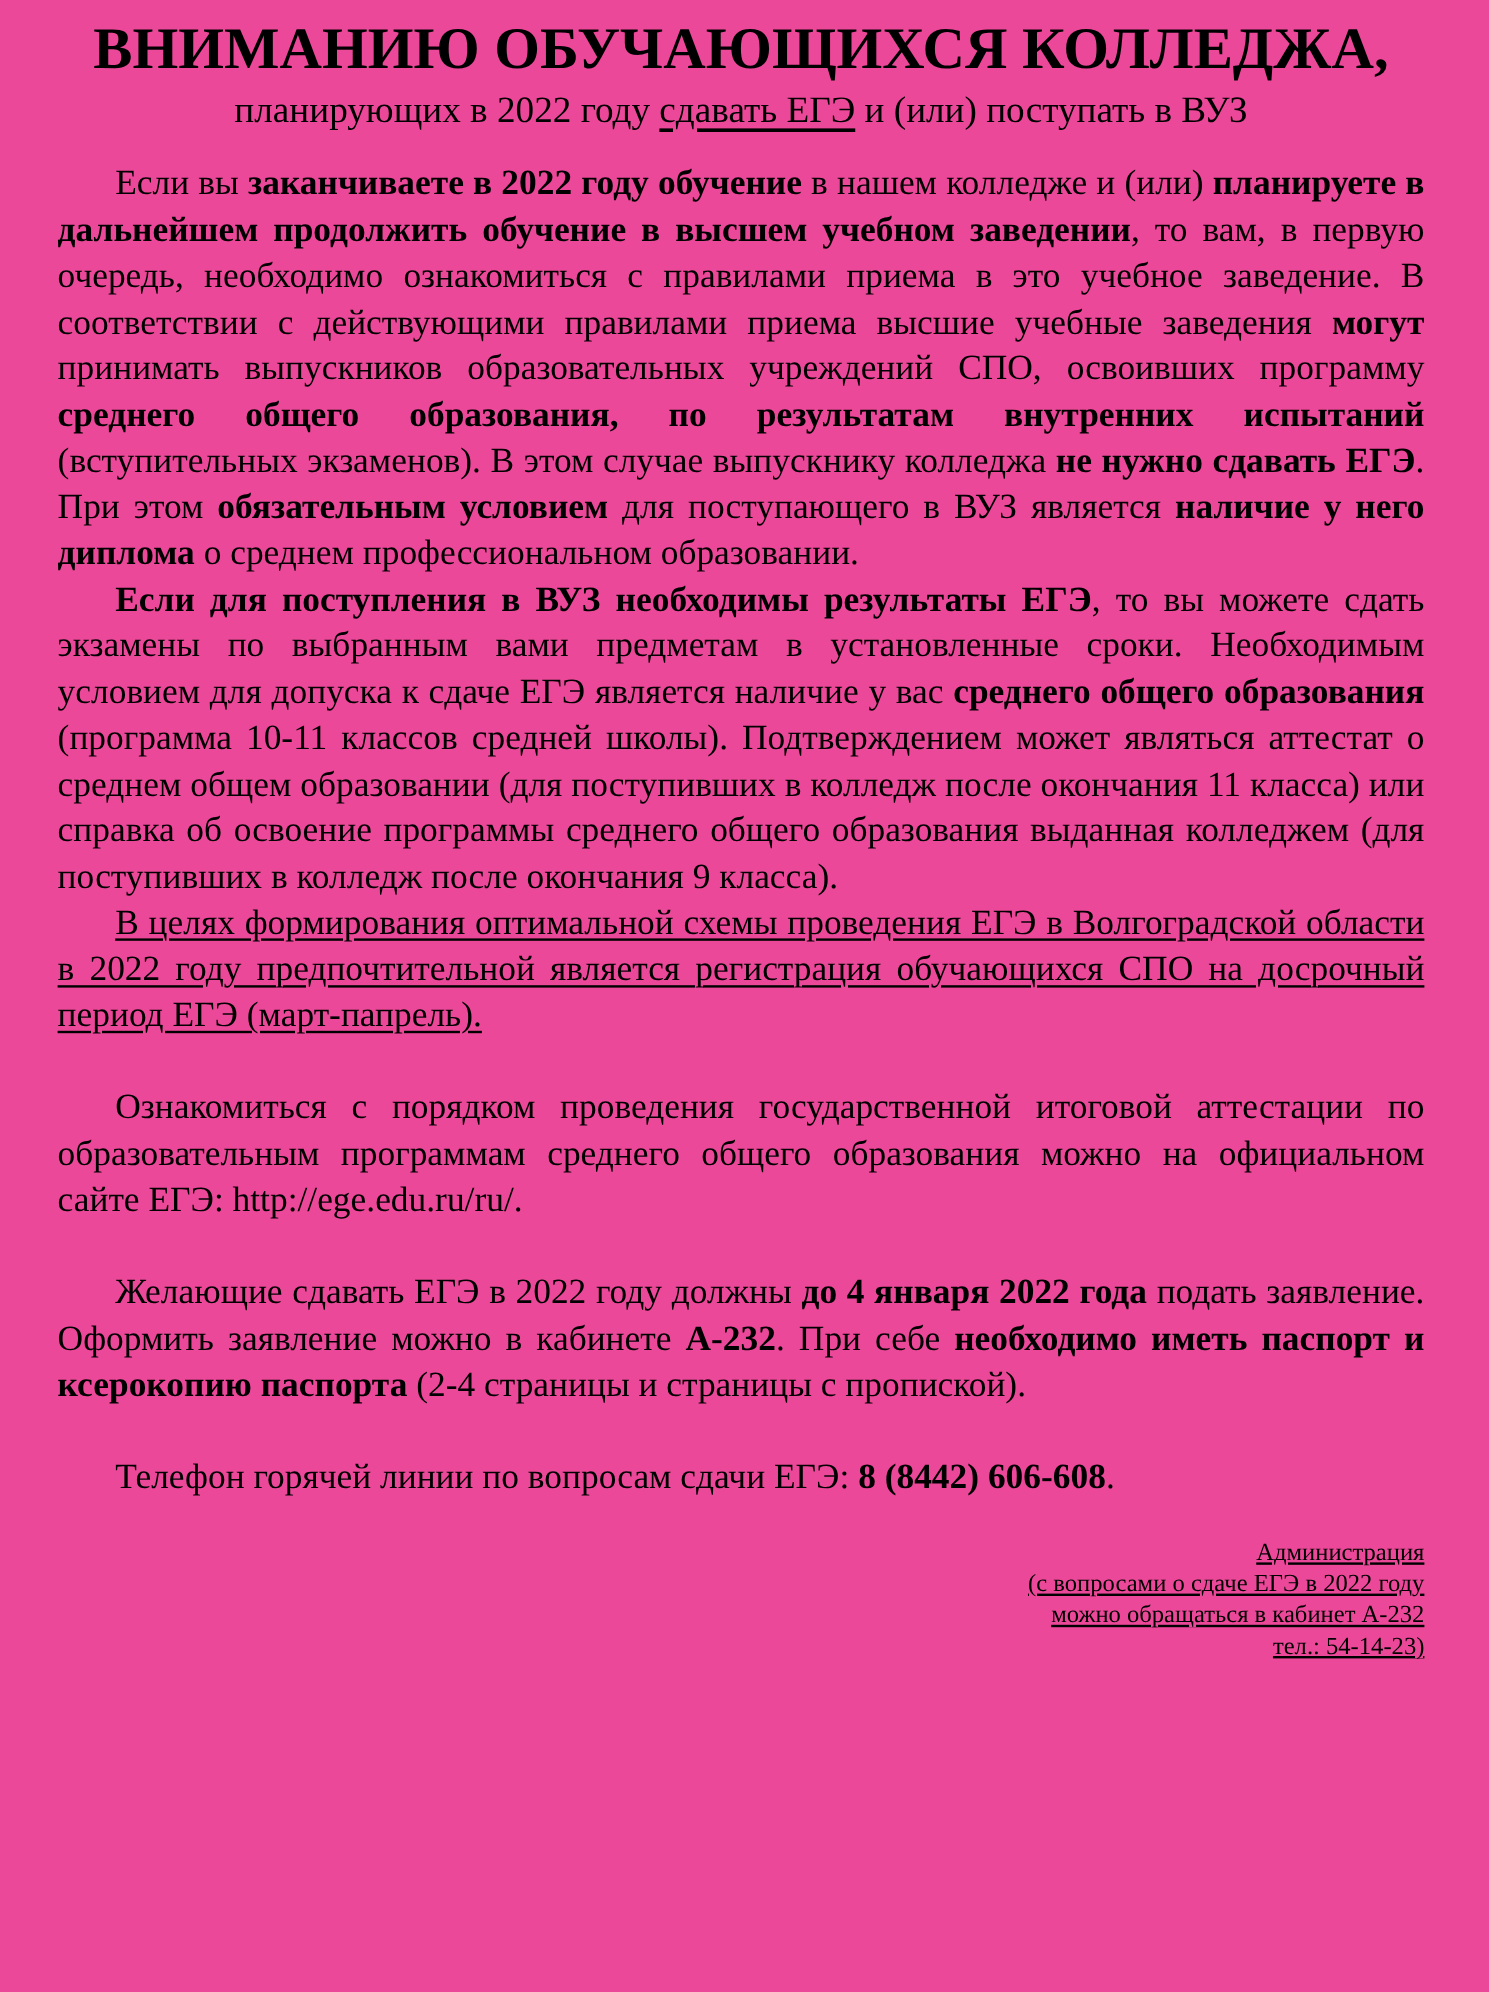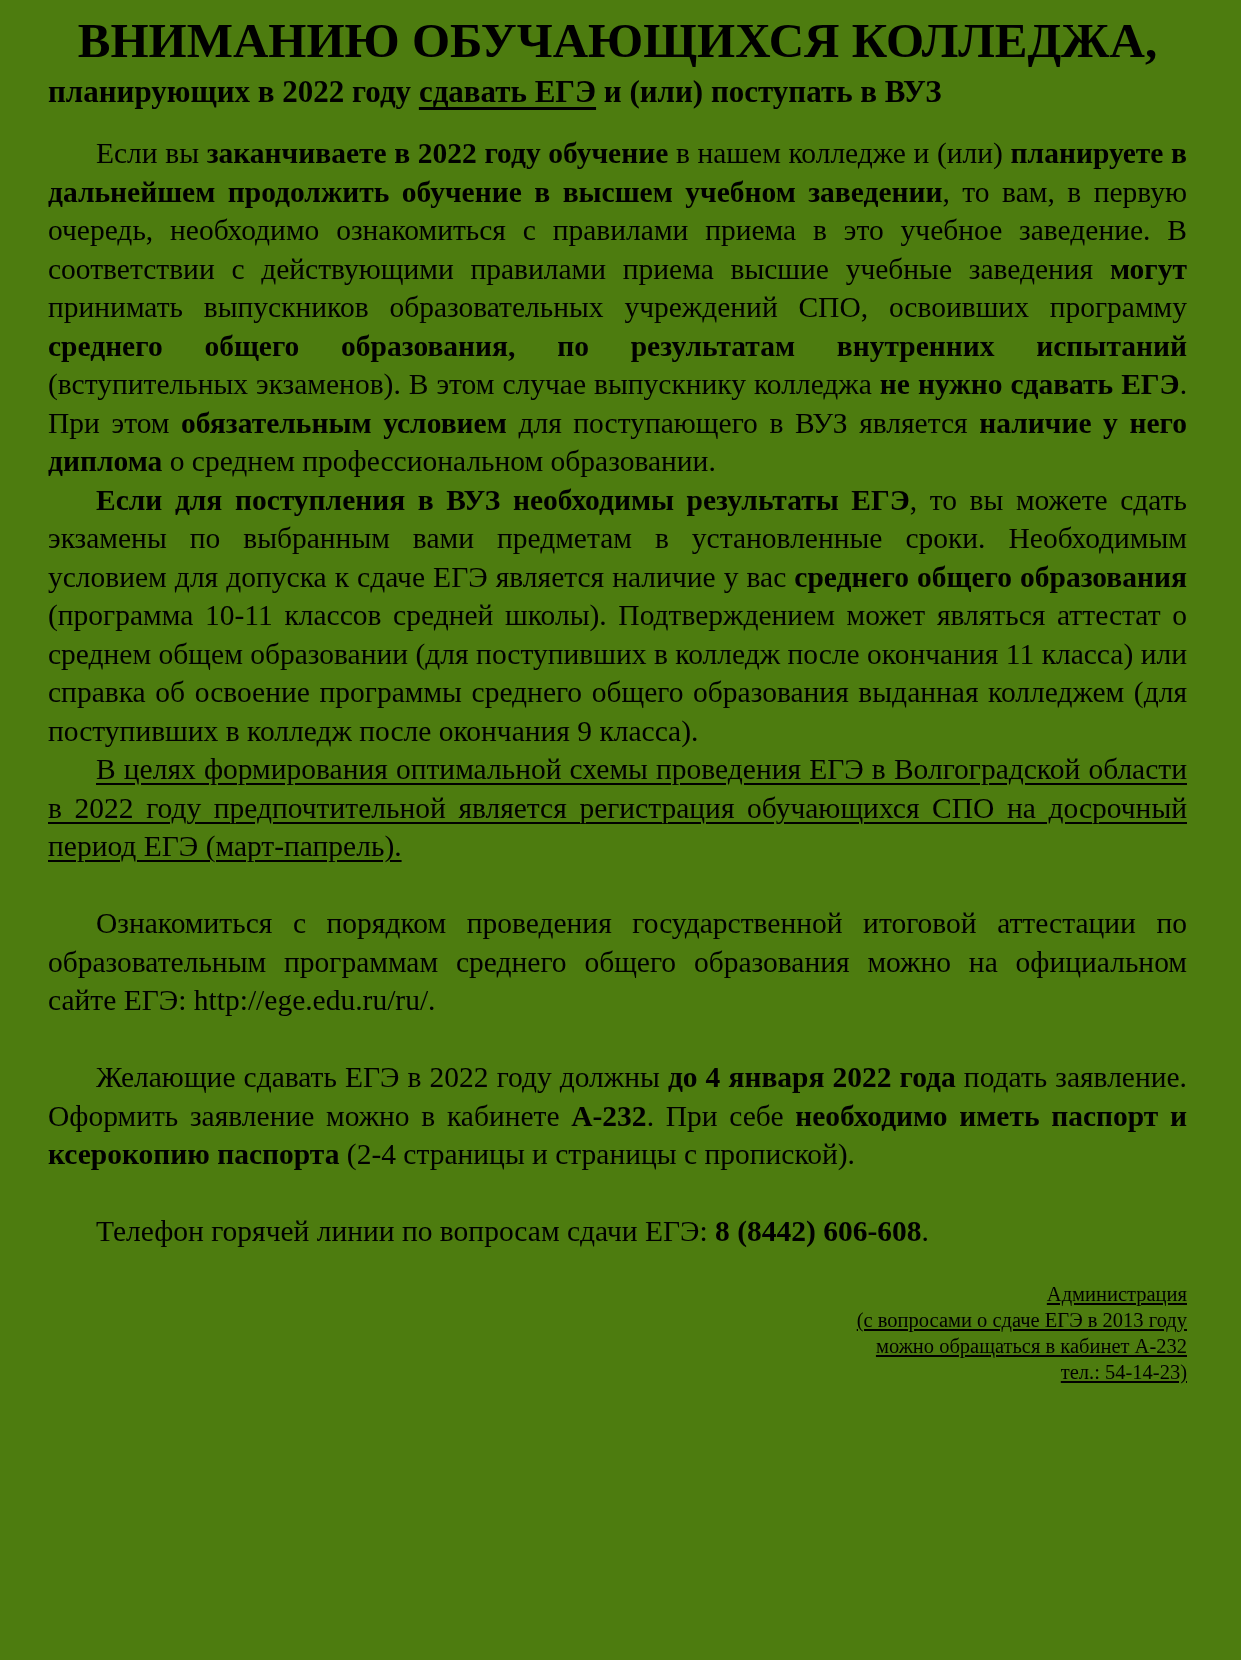--- a/index.html
+++ b/index.html
@@ -6,38 +6,39 @@
     margin: 0;
     padding: 0;
     background: #ffffff;
   }
   .page {
     position: relative;
     width: 1241px;
     height: 1660px;
     box-sizing: border-box;
     padding: 12px 54px 0 48px;
-    background: #4d7c0f;
+    background: #ec4899;
     color: #000000;
     font-family: "Liberation Serif", "DejaVu Serif", serif;
     overflow: hidden;
   }
   .title {
     margin: 0;
     font-size: 49px;
     line-height: 58px;
     font-weight: bold;
     text-align: center;
     letter-spacing: 0;
   }
   .subtitle {
     margin: 0;
     font-size: 31px;
     line-height: 44px;
-    font-weight: bold;
+    font-weight: normal;
+    text-align: center;
   }
   .subtitle .u {
     text-decoration: underline;
     text-decoration-thickness: 3px;
     text-underline-offset: 5px;
   }
   .doc-body {
     margin-top: 20px;
     font-size: 29.5px;
     line-height: 38.5px;
@@ -77,17 +78,17 @@
       <p class="para"><span>Если вы </span><span class="b">заканчиваете в 2022 году обучение</span><span> в нашем колледже и (или) </span><span class="b">планируете в дальнейшем продолжить обучение в высшем учебном заведении</span><span>, то вам, в первую очередь, необходимо ознакомиться с правилами приема в это учебное заведение. В соответствии с действующими правилами приема высшие учебные заведения </span><span class="b">могут</span><span> принимать выпускников образовательных учреждений СПО, освоивших программу </span><span class="b">среднего общего образования, по результатам внутренних испытаний</span><span> (вступительных экзаменов). В этом случае выпускнику колледжа </span><span class="b">не нужно сдавать ЕГЭ</span><span>. При этом </span><span class="b">обязательным условием</span><span> для поступающего в ВУЗ является </span><span class="b">наличие у него диплома</span><span> о среднем профессиональном образовании.</span></p>
       <p class="para"><span class="b">Если для поступления в ВУЗ необходимы результаты ЕГЭ</span><span>, то вы можете сдать экзамены по выбранным вами предметам в установленные сроки. Необходимым условием для допуска к сдаче ЕГЭ является наличие у вас </span><span class="b">среднего общего образования</span><span> (программа 10-11 классов средней школы). Подтверждением может являться аттестат о среднем общем образовании (для поступивших в колледж после окончания 11 класса) или справка об освоение программы среднего общего образования выданная колледжем (для поступивших в колледж после окончания 9 класса).</span></p>
       <p class="para"><span class="u">В целях формирования оптимальной схемы проведения ЕГЭ в Волгоградской области в 2022 году предпочтительной является регистрация обучающихся СПО на досрочный период ЕГЭ (март-папрель).</span></p>
       <p class="para gap"><span>Ознакомиться с порядком проведения государственной итоговой аттестации по образовательным программам среднего общего образования можно на официальном сайте ЕГЭ: http://ege.edu.ru/ru/.</span></p>
       <p class="para gap"><span>Желающие сдавать ЕГЭ в 2022 году должны </span><span class="b">до 4 января 2022 года</span><span> подать заявление. Оформить заявление можно в кабинете </span><span class="b">А-232</span><span>. При себе </span><span class="b">необходимо иметь паспорт и ксерокопию паспорта</span><span> (2-4 страницы и страницы с пропиской).</span></p>
       <p class="para gap"><span>Телефон горячей линии по вопросам сдачи ЕГЭ: </span><span class="b">8 (8442) 606-608</span><span>.</span></p>
     </main>
 
   <footer class="signature" id="signature-root">
       <div class="sig-line">Администрация</div>
-      <div class="sig-line">(с вопросами о сдаче ЕГЭ в 2013 году</div>
+      <div class="sig-line">(с вопросами о сдаче ЕГЭ в 2022 году</div>
       <div class="sig-line">можно обращаться в кабинет А-232</div>
       <div class="sig-line">тел.: 54-14-23)</div>
     </footer>
 </div>
 
 </body></html>

